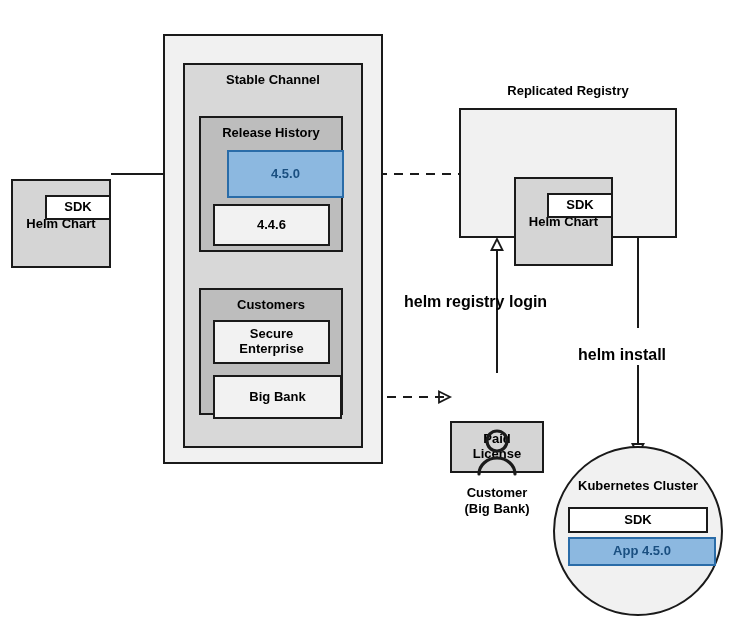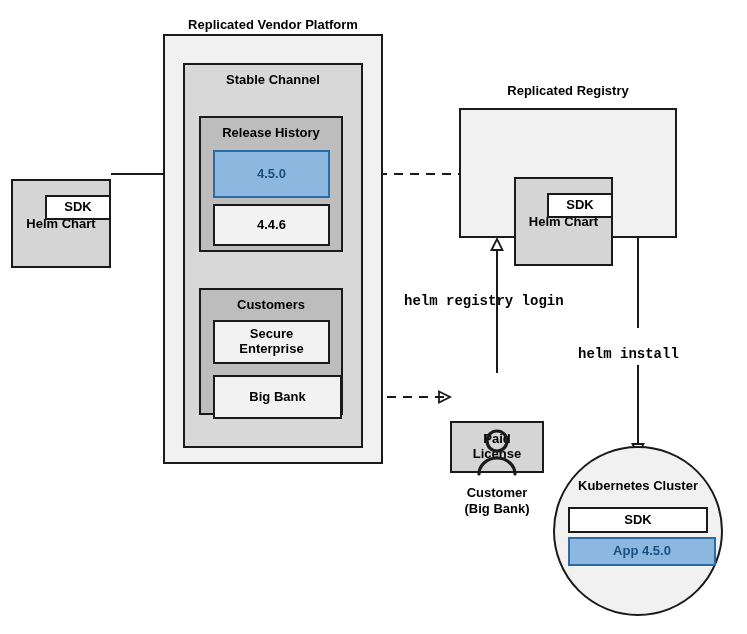--- a/index.html
+++ b/index.html
@@ -43,23 +43,23 @@
   .caption{
     position:absolute;
     font-weight:bold;
     font-size:13px;
     text-align:center;
     white-space:nowrap;
     line-height:1.25;
   }
   .mono{
     position:absolute;
-    font-family:Liberation Mono, monospace;
+    font-family:Liberation Sans, sans-serif;
     font-weight:bold;
-    font-size:14px;
+    font-size:16px;
     white-space:nowrap;
     letter-spacing:0px;
   }
   svg.overlay{position:absolute;left:0;top:0;width:747px;height:634px;pointer-events:none;}
   svg.person{position:absolute;}
 </style>
 </head>
 <body>
 
 <div id="stage">
@@ -101,32 +101,31 @@
     </g>
   </svg>
 
   <div class="abs box fill-chart" style="left:11px;top:131px;width:100px;height:89px;">
     <span style="position:absolute;left:0;right:0;top:36px;">Helm Chart</span>
   </div>
   <div class="abs box fill-white" style="left:45px;top:195px;width:66px;height:25px;">
     <span>SDK</span>
   </div>
 
-  <div class="caption" style="left:163px;top:17px;width:220px;">Replicated Vendor Platform</div>
 
   <div class="abs fill-outer" style="left:163px;top:34px;width:220px;height:430px;border:2px solid #1a1a1a;"></div>
 
   <div class="abs fill-mid box-title" style="left:183px;top:63px;width:180px;height:385px;">
     <span>Stable Channel</span>
   </div>
 
   <div class="abs fill-dark box-title" style="left:199px;top:116px;width:144px;height:136px;">
     <span>Release History</span>
   </div>
-  <div class="abs box fill-blue" style="left:213px;top:150px;width:117px;height:48px;">
+  <div class="abs box fill-blue" style="left:227px;top:150px;width:117px;height:48px;">
     <span>4.5.0</span>
   </div>
   <div class="abs box fill-light" style="left:213px;top:204px;width:117px;height:42px;">
     <span>4.4.6</span>
   </div>
 
   <div class="abs fill-dark box-title" style="left:199px;top:288px;width:144px;height:127px;">
     <span>Customers</span>
   </div>
   <div class="abs box fill-light" style="left:213px;top:320px;width:117px;height:44px;">

